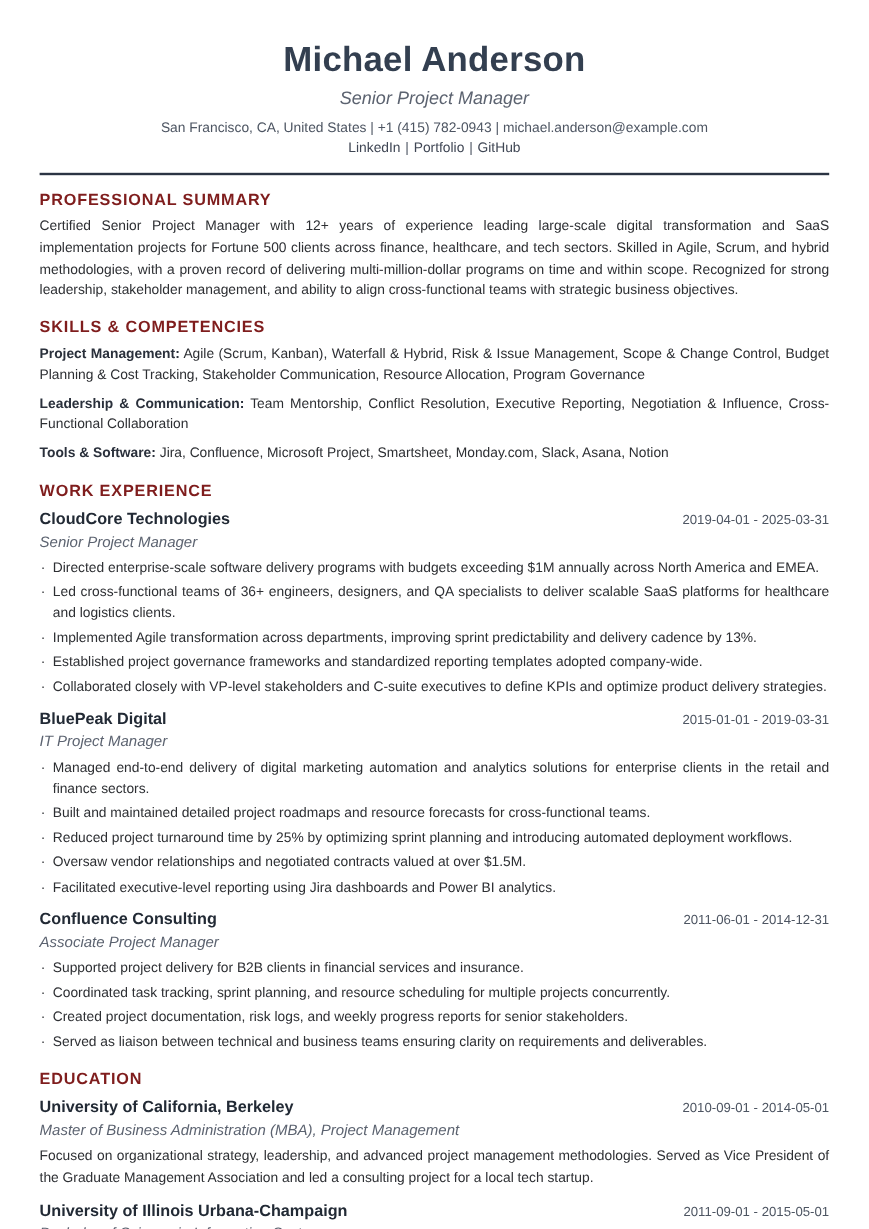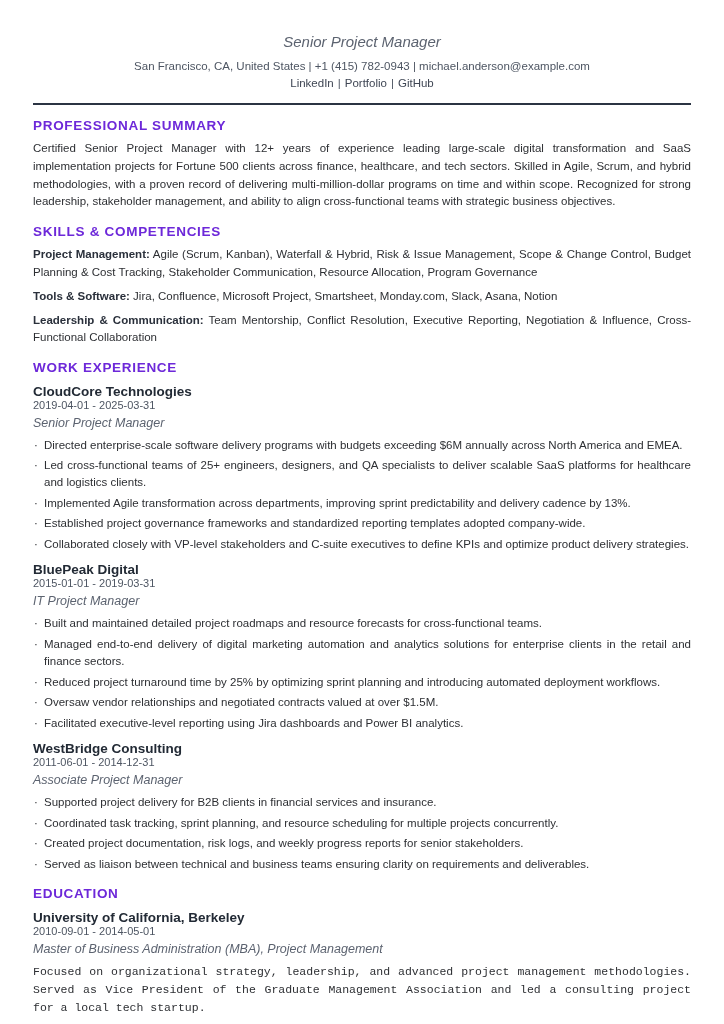--- a/index.html
+++ b/index.html
@@ -51,21 +51,21 @@
   .header-divider {
     border: none;
     border-top: 2.5px solid #2b3443;
     margin: 14px 0 10px 0;
   }
 
   
   .section-heading {
     font-size: 13.5px;
     font-weight: 700;
-    color: #6d28d9;
+    color: #7f1d1d;
     letter-spacing: 0.7px;
     margin: 13px 0 7px 0;
   }
   .body-text {
     font-size: 11.5px;
     line-height: 1.55;
     color: #2d2f33;
     text-align: justify;
   }
   .skills-line {
@@ -76,21 +76,20 @@
     margin: 2px 0 7px 0;
   }
   .skills-line .skill-label { font-weight: 700; color: #2a303b; }
 
   
   .entry-head {
     display: flex;
     justify-content: space-between;
     align-items: baseline;
     margin-top: 9px;
-    flex-direction: column;
   }
   .entry-name {
     font-size: 13.5px;
     font-weight: 700;
     color: #222a35;
   }
   .entry-dates {
     font-size: 11px;
     color: #4d5562;
     white-space: nowrap;
@@ -117,86 +116,86 @@
     left: 1px;
     top: 0;
     color: #2d2f33;
   }
   .edu-desc {
     font-size: 11.5px;
     line-height: 1.55;
     color: #2d2f33;
     text-align: justify;
     margin: 2px 0 6px 0;
-    font-family: Liberation Mono, monospace;
   }
 </style>
 </head>
 <body>
 
 <div class="page">
 
   <header class="resume-header">
+    <h1 class="candidate-name">Michael Anderson</h1>
     <div class="candidate-title">Senior Project Manager</div>
     <div class="contact-line">San Francisco, CA, United States | +1 (415) 782-0943 | michael.anderson@example.com</div>
     <div class="profile-links">
       <a>LinkedIn</a><span class="sep">|</span><a>Portfolio</a><span class="sep">|</span><a>GitHub</a>
     </div>
   </header>
 
   <hr class="header-divider">
 
   <section>
     <h2 class="section-heading">PROFESSIONAL SUMMARY</h2>
     <p class="body-text">Certified Senior Project Manager with 12+ years of experience leading large-scale digital transformation and SaaS implementation projects for Fortune 500 clients across finance, healthcare, and tech sectors. Skilled in Agile, Scrum, and hybrid methodologies, with a proven record of delivering multi-million-dollar programs on time and within scope. Recognized for strong leadership, stakeholder management, and ability to align cross-functional teams with strategic business objectives.</p>
   </section>
 
   <section>
     <h2 class="section-heading">SKILLS &amp; COMPETENCIES</h2>
     <p class="skills-line"><span class="skill-label">Project Management:</span> <span>Agile (Scrum, Kanban), Waterfall &amp; Hybrid, Risk &amp; Issue Management, Scope &amp; Change Control, Budget Planning &amp; Cost Tracking, Stakeholder Communication, Resource Allocation, Program Governance</span></p>
+    <p class="skills-line"><span class="skill-label">Leadership &amp; Communication:</span> <span>Team Mentorship, Conflict Resolution, Executive Reporting, Negotiation &amp; Influence, Cross-Functional Collaboration</span></p>
     <p class="skills-line"><span class="skill-label">Tools &amp; Software:</span> <span>Jira, Confluence, Microsoft Project, Smartsheet, Monday.com, Slack, Asana, Notion</span></p>
-    <p class="skills-line"><span class="skill-label">Leadership &amp; Communication:</span> <span>Team Mentorship, Conflict Resolution, Executive Reporting, Negotiation &amp; Influence, Cross-Functional Collaboration</span></p>
   </section>
 
   <section>
     <h2 class="section-heading">WORK EXPERIENCE</h2>
 
     <div>
       <div class="entry-head">
         <span class="entry-name">CloudCore Technologies</span>
         <span class="entry-dates">2019-04-01 - 2025-03-31</span>
       </div>
       <div class="entry-role">Senior Project Manager</div>
       <ul class="bullet-list">
-        <li>Directed enterprise-scale software delivery programs with budgets exceeding $6M annually across North America and EMEA.</li>
-        <li>Led cross-functional teams of 25+ engineers, designers, and QA specialists to deliver scalable SaaS platforms for healthcare and logistics clients.</li>
+        <li>Directed enterprise-scale software delivery programs with budgets exceeding $1M annually across North America and EMEA.</li>
+        <li>Led cross-functional teams of 36+ engineers, designers, and QA specialists to deliver scalable SaaS platforms for healthcare and logistics clients.</li>
         <li>Implemented Agile transformation across departments, improving sprint predictability and delivery cadence by 13%.</li>
         <li>Established project governance frameworks and standardized reporting templates adopted company-wide.</li>
         <li>Collaborated closely with VP-level stakeholders and C-suite executives to define KPIs and optimize product delivery strategies.</li>
       </ul>
     </div>
 
     <div>
       <div class="entry-head">
         <span class="entry-name">BluePeak Digital</span>
         <span class="entry-dates">2015-01-01 - 2019-03-31</span>
       </div>
       <div class="entry-role">IT Project Manager</div>
       <ul class="bullet-list">
+        <li>Managed end-to-end delivery of digital marketing automation and analytics solutions for enterprise clients in the retail and finance sectors.</li>
         <li>Built and maintained detailed project roadmaps and resource forecasts for cross-functional teams.</li>
-        <li>Managed end-to-end delivery of digital marketing automation and analytics solutions for enterprise clients in the retail and finance sectors.</li>
         <li>Reduced project turnaround time by 25% by optimizing sprint planning and introducing automated deployment workflows.</li>
         <li>Oversaw vendor relationships and negotiated contracts valued at over $1.5M.</li>
         <li>Facilitated executive-level reporting using Jira dashboards and Power BI analytics.</li>
       </ul>
     </div>
 
     <div>
       <div class="entry-head">
-        <span class="entry-name">WestBridge Consulting</span>
+        <span class="entry-name">Confluence Consulting</span>
         <span class="entry-dates">2011-06-01 - 2014-12-31</span>
       </div>
       <div class="entry-role">Associate Project Manager</div>
       <ul class="bullet-list">
         <li>Supported project delivery for B2B clients in financial services and insurance.</li>
         <li>Coordinated task tracking, sprint planning, and resource scheduling for multiple projects concurrently.</li>
         <li>Created project documentation, risk logs, and weekly progress reports for senior stakeholders.</li>
         <li>Served as liaison between technical and business teams ensuring clarity on requirements and deliverables.</li>
       </ul>
     </div>

